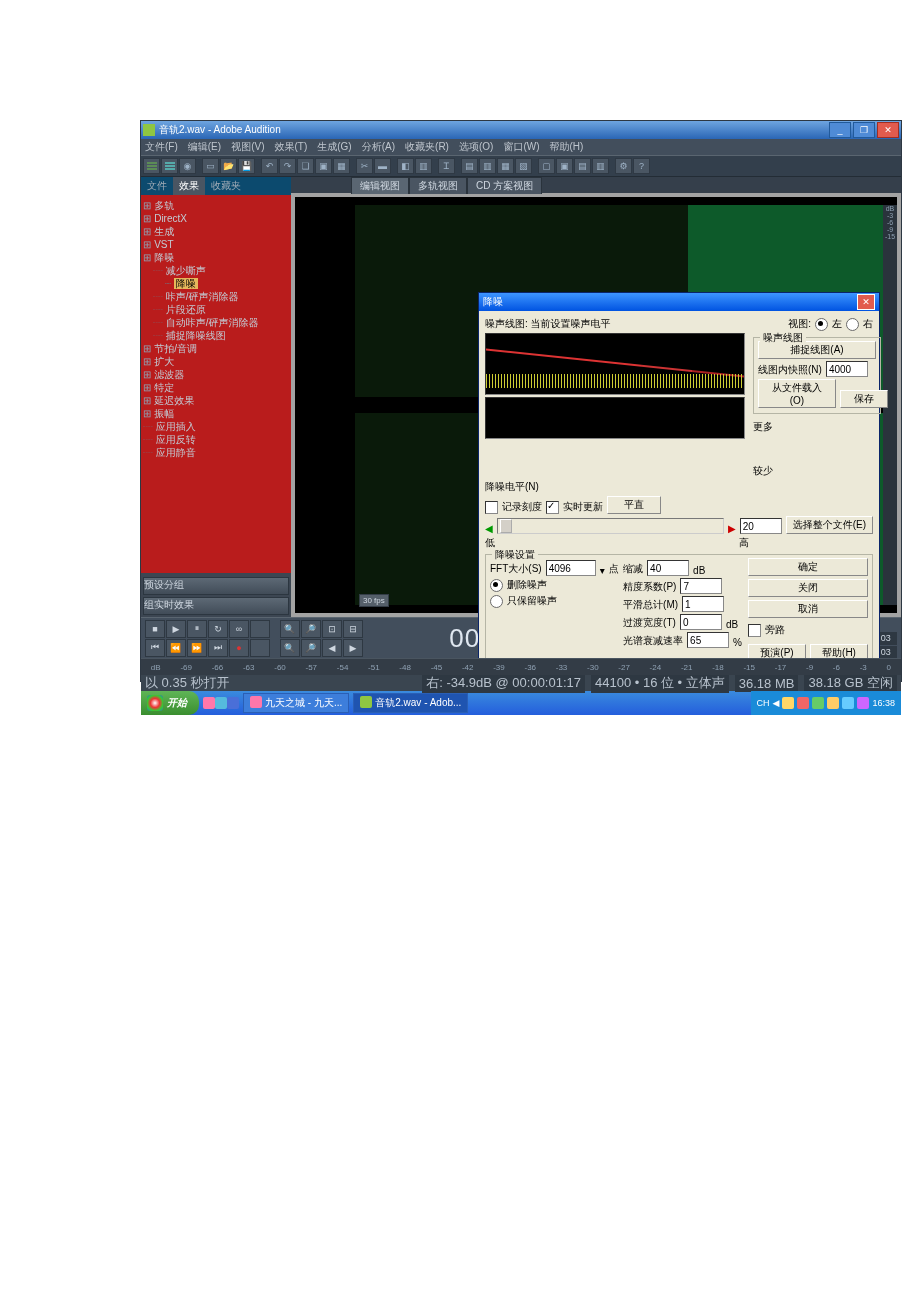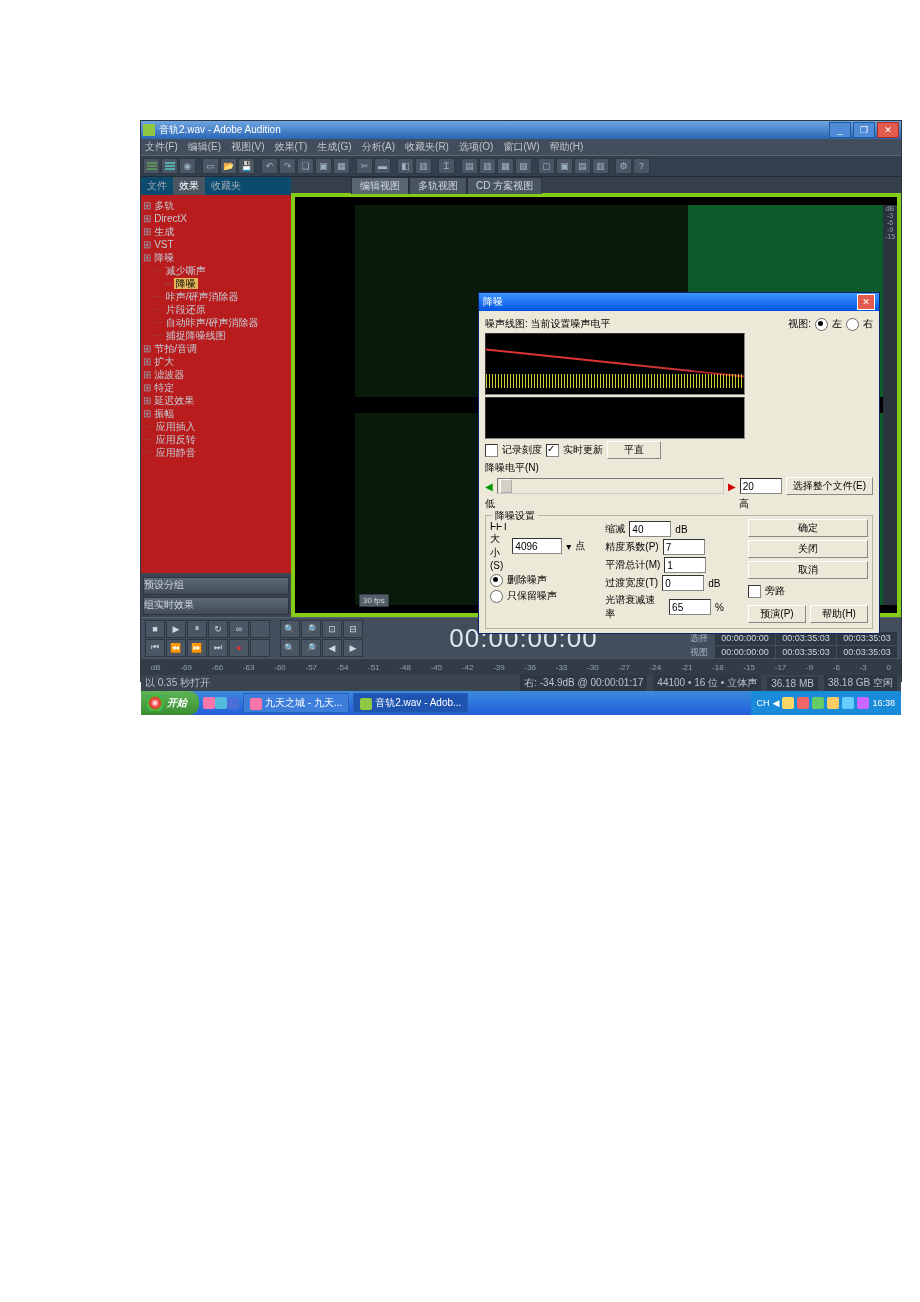--- a/index.html
+++ b/index.html
@@ -26,38 +26,38 @@
 .sidetab.act{background:#4a5562;color:#fff}
 .tree{flex:1;background:#b91c1c;overflow:hidden;font-size:10px;color:#c2cbd4;padding:4px 2px;line-height:13px}
 .tree .n{white-space:nowrap}
 .tree .n::before{content:"⊞ ";color:#8fa1b3}
 .tree .leaf::before{content:"┈ ";color:#6b7a89}
 .tree .sel{background:#e6b85c;color:#000;padding:0 2px}
 .tree .i1{padding-left:10px}.tree .i2{padding-left:22px}
 .sidebtns{padding:2px}
 .sidebtn{height:16px;background:linear-gradient(#5d6975,#414c58);border:1px solid #2c3640;color:#cfd7e0;font-size:10px;text-align:left;line-height:14px;margin-top:2px}
 
-.wfarea{flex:1;background:#84cc16;position:relative}
+.wfarea{flex:1;background:#a3a3a3;position:relative}
 .viewtabs{height:16px;background:#353f4b;display:flex;align-items:center;padding-left:60px;gap:0;font-size:10px}
 .vtab{padding:1px 8px;background:#4a5562;color:#d0d8e1;border:1px solid #2a333c;border-bottom:none}
 .vtab.act{background:#5a6672}
 .wf{position:absolute;top:20px;left:4px;right:4px;bottom:4px;background:#000}
 .wfhalf{position:absolute;left:60px;right:14px;height:46%;background:#0a1a0a}
 .wfhalf.top{top:2%}.wfhalf.bot{top:52%}
 .wfwave{position:absolute;left:0;right:0;top:0;bottom:0;background:
  linear-gradient(90deg,transparent 0 63%,#0d5a2a 63% 100%);}
 .wfscale{position:absolute;right:0;top:2%;width:14px;bottom:2%;background:#2a333c;color:#8fa1b3;font-size:7px;text-align:center}
 .fps{position:absolute;left:64px;bottom:6px;background:#555f6a;color:#cfd7e0;font-size:8px;padding:1px 3px;border:1px solid #333c46}
 
 .dlg{position:absolute;left:187px;top:115px;width:400px;background:#ece9d8;border:1px solid #0a246a;font-size:10px;color:#000}
 .dlgtbar{height:18px;background:linear-gradient(#3d95ff,#0053e1);display:flex;align-items:center;color:#fff;padding:0 4px}
 .dlgtbar .sp{flex:1}
 .dlgclose{width:16px;height:14px;background:#e25b4e;border:1px solid #fff;display:flex;align-items:center;justify-content:center;font-size:9px}
 .dlgbody{padding:4px 6px}
-.row{display:flex;align-items:center;gap:4px;margin:2px 0}
+.row{display:flex;align-items:flex-end;gap:4px;margin:2px 0}
 .graph{width:258px;height:60px;background:#000;border:1px inset #888;position:relative;overflow:hidden}
 .graph .redline{position:absolute;left:0;right:0;top:28px;height:2px;background:linear-gradient(90deg,#d33 0 60%,#c33 60% 80%,#a22 80% 100%);transform:skewY(6deg)}
 .graph .yel{position:absolute;left:0;right:0;top:40px;height:14px;background:repeating-linear-gradient(90deg,#cc3 0 1px,transparent 1px 3px)}
 .graph2{width:258px;height:40px;background:#000;border:1px inset #888;margin-top:2px}
 .fs{border:1px solid #b5b5a5;padding:3px 4px;margin-top:4px;position:relative}
 .fs .lg{position:absolute;top:-7px;left:6px;background:#ece9d8;padding:0 3px;font-size:10px}
 .btn{background:#ece9d8;border:1px solid #888;border-top-color:#fff;border-left-color:#fff;padding:1px 6px;font-size:10px;min-width:56px;text-align:center}
 .inp{border:1px inset #888;background:#fff;padding:0 2px;font-size:10px;height:14px;width:36px}
 .chk{width:11px;height:11px;border:1px inset #888;background:#fff;display:inline-block;vertical-align:middle;position:relative}
 .chk.ck::after{content:"✓";position:absolute;top:-2px;left:0;font-size:10px}
@@ -68,26 +68,26 @@
 .rcol{display:flex;flex-direction:column;gap:2px;margin-left:4px}
 
 .trans{height:40px;background:#424e5c;display:flex;align-items:center;padding:0 4px;gap:2px;border-top:1px solid #5a6570}
 .tbtn{width:18px;height:16px;background:#4a5663;border:1px solid #2e3842;display:flex;align-items:center;justify-content:center;color:#cfd7e0;font-size:9px}
 .tbtn.rec{color:#d33}
 .bigtime{flex:1;text-align:center;color:#dfe7f0;font-size:26px;font-family:"Arial",monospace;letter-spacing:1px}
 .selbox{display:grid;grid-template-columns:30px 60px 60px 60px;font-size:9px;color:#9fb0c0;gap:1px}
 .selbox .h{text-align:center}
 .selbox .v{background:#2e3842;color:#cfd7e0;text-align:center;padding:1px 0}
 .meter{height:16px;background:#333c46;position:relative;color:#8fa1b3;font-size:8px;display:flex;align-items:center;justify-content:space-around;border-top:1px solid #4a5560}
-.status{height:16px;background:#3a4550;display:flex;align-items:center;font-size:10px;color:#b8c2cd;padding:0 4px;gap:6px}
+.status{height:16px;background:#3a4550;display:flex;align-items:center;font-size:13px;color:#b8c2cd;padding:0 4px;gap:6px}
 .status .sp{flex:1}
 .stcell{background:#2e3842;padding:1px 4px}
 .taskbar{height:24px;background:linear-gradient(#3a8bde,#245edc);display:flex;align-items:center;font-size:10px;color:#fff}
 .startbtn{height:24px;background:linear-gradient(#5fb556,#3a8e2f);padding:0 12px 0 6px;display:flex;align-items:center;font-style:italic;font-weight:bold;border-radius:0 10px 10px 0}
-.tbitem{background:#3d7edb;border:1px solid #2a5fb5;padding:2px 6px;margin-left:4px;display:flex;align-items:flex-end;gap:3px;max-width:110px;overflow:hidden;white-space:nowrap}
+.tbitem{background:#3d7edb;border:1px solid #2a5fb5;padding:2px 6px;margin-left:4px;display:flex;align-items:flex-start;gap:3px;max-width:110px;overflow:hidden;white-space:nowrap}
 .tbitem.act{background:#1f54b0}
 .tray{margin-left:auto;background:#1a8bd8;height:24px;display:flex;align-items:center;padding:0 6px;gap:3px;font-size:9px}
 .trayic{width:12px;height:12px;background:#ffd766;border-radius:2px}
 
 .doctext{position:absolute;left:140px;top:700px;width:730px;font-family:"SimSun",serif;font-size:14px;line-height:22px}
 .hl{background:#ffff00}
 .pagenum{position:absolute;bottom:40px;left:0;right:0;text-align:center;font-family:"SimSun",serif;font-size:13px}
 </style>
 </head>
 <body>
@@ -238,49 +238,66 @@
                 <span>右</span>
       </div>
       <div class="row" style="align-items:flex-start">
        <div>
         <div class="graph">
          <div class="redline"></div>
                     <div class="yel"></div>
         </div>
         <div class="graph2"></div>
        </div>
+       <div class="rcol">
+        <div class="fs" style="width:118px">
+         <div class="lg">噪声线图</div>
+         <div class="btn">捕捉线图(A)</div>
+         <div class="row">
+                      <span>线图内快照(N)</span>
+                      <input class="inp" value="4000" style="">
+                    </div>
+         <div class="row">
+                      <div class="btn" style="min-width:64px">从文件载入(O)</div>
+                      <div class="btn" style="min-width:34px">保存</div>
+                    </div>
+        </div>
+        <div style="text-align:left;margin-top:4px">更多</div>
+        <div style="height:26px"></div>
+        <div style="text-align:left">较少</div>
+       </div>
+      </div>
+      <div class="row">
+       <span>降噪电平(N)</span>
       </div>
       <div class="row">
        <span class="chk"></span>
                 <span>记录刻度</span>
        <span class="chk ck"></span>
                 <span>实时更新</span>
        <div class="btn" style="min-width:40px">平直</div>
-      </div>
-      <div class="row">
-       <span>降噪电平(N)</span>
       </div>
       <div class="row">
        <span style="color:#090">◀</span>
        <div class="slider">
                   <div class="th" style="left:2px"></div>
                 </div>
        <span style="color:#c00">▶</span>
        <input class="inp" value="20" style="">
        <div class="btn">选择整个文件(E)</div>
       </div>
       <div class="row">
                 <span>低</span>
                 <div style="flex:1"></div>
                 <span>高</span>
                 <div style="width:120px"></div>
               </div>
       <div class="fs">
        <div class="lg">降噪设置</div>
-       <div style="display:flex;gap:20px">
+       <div style="display:flex;gap:2px">
         <div style="flex:1">
          <div class="row">
                       <span>FFT大小(S)</span>
                       <input class="inp" style="width: 44px;" value="4096">
                       <span>▾</span>
                       <span>点</span>
                     </div>
          <div class="row">
                       <span class="rad ck"></span>
                       <span>删除噪声</span>

